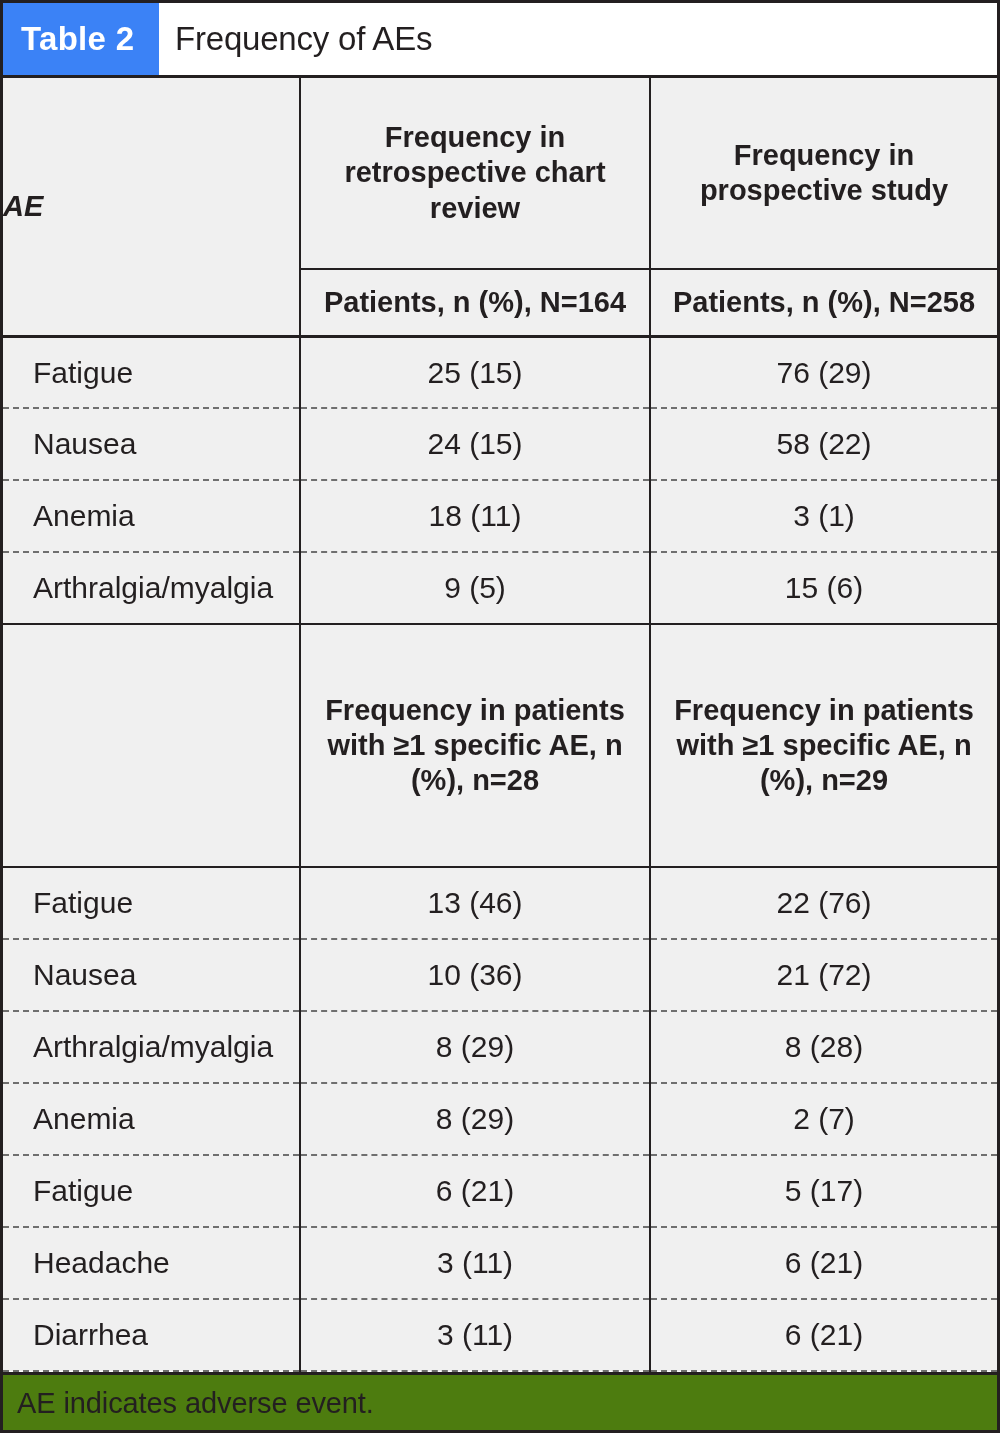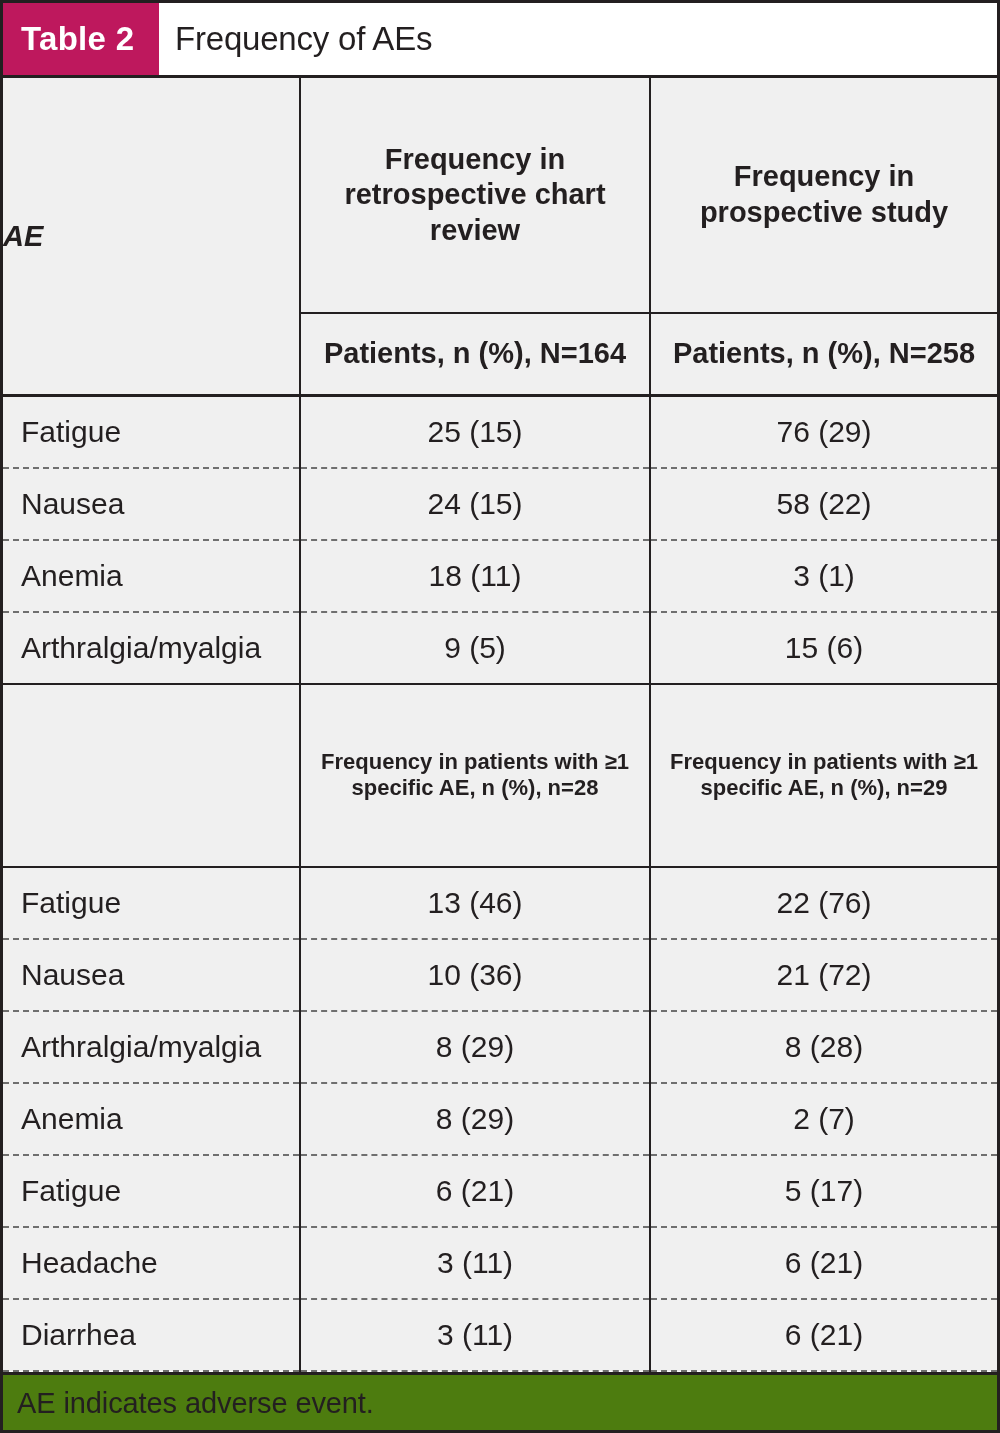--- a/index.html
+++ b/index.html
@@ -26,21 +26,21 @@
   
   .title-bar {
     display: flex;
     align-items: stretch;
     height: 72px;
     flex: 0 0 72px;
     background: #ffffff;
     border-bottom: 3px solid #231f20;
   }
   .title-tag {
-    background: #be185d;
+    background: #3b82f6;
     color: #ffffff;
     font-size: 33px;
     font-weight: bold;
     letter-spacing: 0.3px;
     display: flex;
     align-items: center;
     padding: 0 22px 0 18px;
     box-sizing: border-box;
     min-width: 156px;
   }
@@ -111,37 +111,37 @@
   
   tr.data-row td {
     border-bottom: 2px dashed #6f6f6f;
     height: 72px;
   }
   tr.data-row:last-of-type td { }
   tr.data-row td.label {
     font-size: 30px;
     color: #231f20;
     text-align: left;
-    padding-left: 18px;
+    padding-left: 30px;
   }
   tr.data-row td.num {
     font-size: 30px;
     color: #231f20;
     text-align: center;
   }
 
   
   tr.section-row td {
     border-top: 2px solid #231f20;
     border-bottom: 2px solid #231f20;
   }
   tr.section-row td.blank { }
   tr.section-row td.sect {
     font-weight: bold;
-    font-size: 22px;
+    font-size: 29px;
     text-align: center;
     line-height: 1.22;
     color: #231f20;
     padding: 14px 10px;
   }
 
   
   .footnote {
     flex: 0 0 auto;
     background: #4d7c0f;

